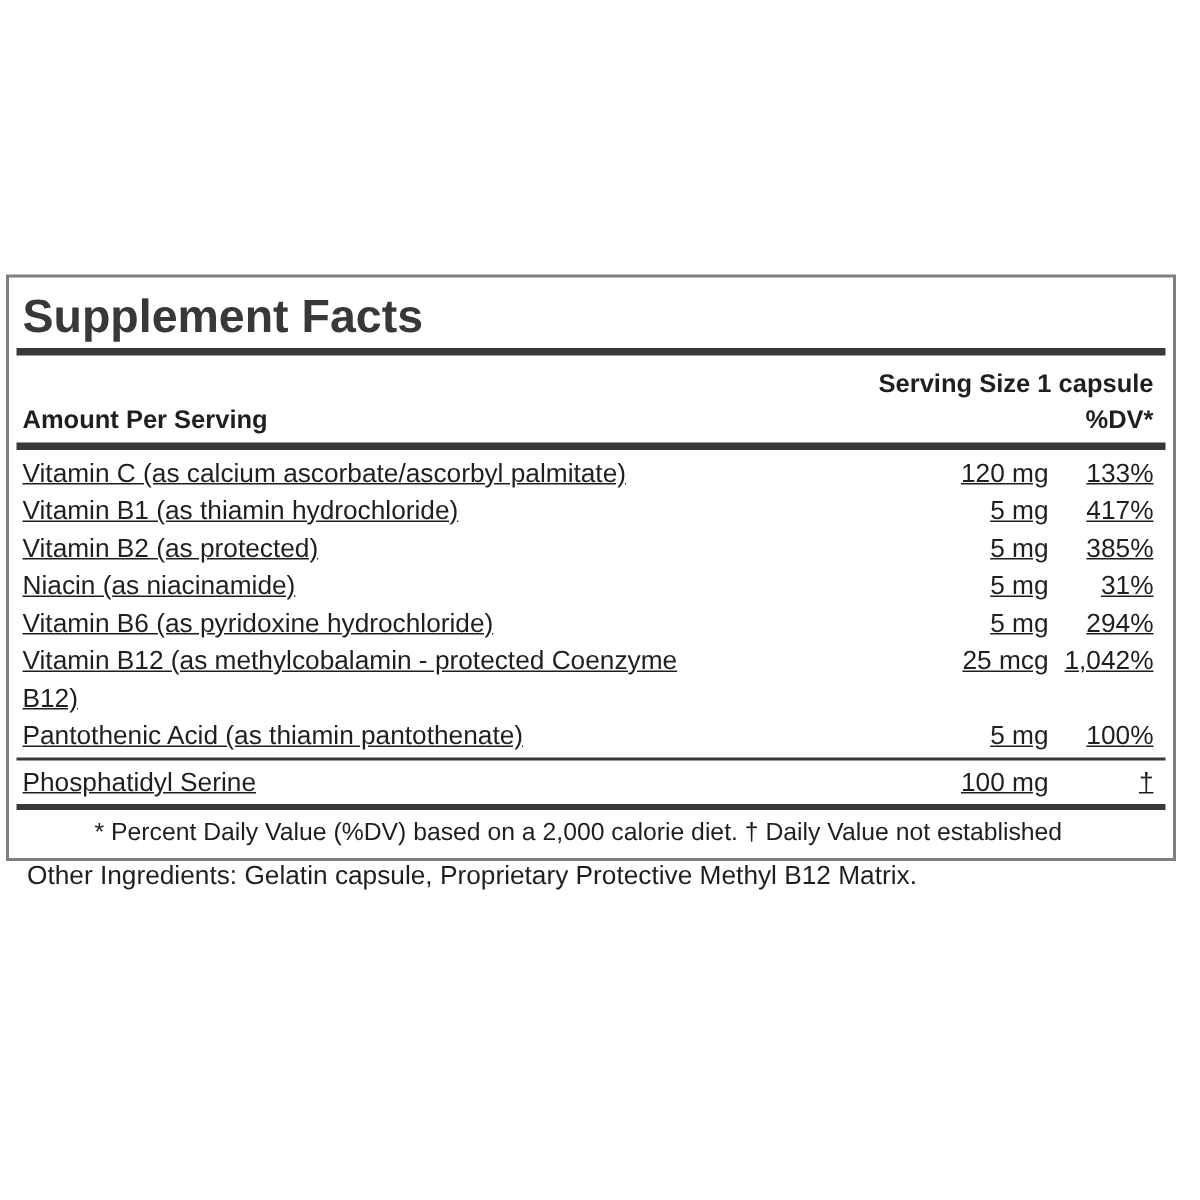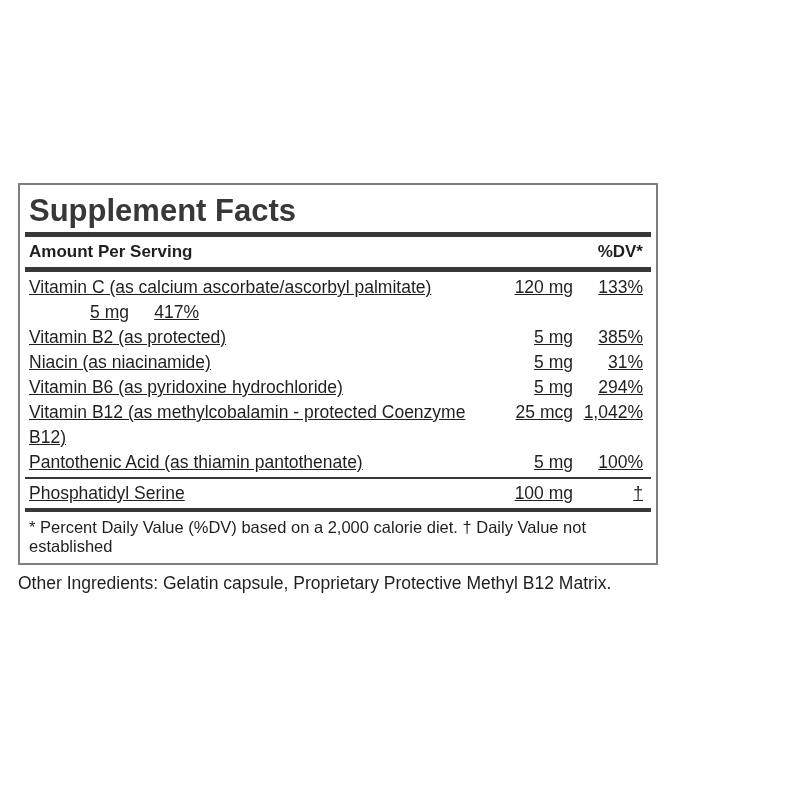--- a/index.html
+++ b/index.html
@@ -14,23 +14,23 @@
   }
   .page {
     position: relative;
     width: 800px;
     height: 800px;
     background: #ffffff;
     overflow: hidden;
   }
   .panel {
     position: absolute;
-    left: 18px;
+    left: 4px;
     top: 183px;
-    width: 640px;
+    width: 780px;
     box-sizing: border-box;
     border: 2px solid #7f7f7f;
     background: #ffffff;
     padding: 0 5px 5px 5px;
   }
   .panel-title {
     font-size: 31px;
     font-weight: bold;
     color: #383838;
     letter-spacing: 0px;
@@ -89,20 +89,21 @@
     margin-top: 2px;
     line-height: 24px;
     padding-bottom: 3px;
     align-items: center;
   }
   .footnote {
     font-size: 16.5px;
     line-height: 19px;
     margin-top: 6px;
     padding: 0 4px 2px 4px;
+    margin-left: 48px;
   }
   .other-ingredients {
     position: absolute;
     left: 18px;
     top: 573px;
     width: 764px;
     font-size: 17.5px;
     line-height: 20px;
   }
   .other-ingredients .oi-label {
@@ -113,36 +114,38 @@
 <body>
 
 <div class="page">
 
   <div class="panel">
 
     <div class="panel-title">Supplement Facts</div>
 
     <div class="rule thick-1"></div>
 
+    <div class="serving-size">Serving Size 1 capsule</div>
 
     <div class="col-header">
       <span>Amount Per Serving</span>
       <span>%DV*</span>
     </div>
 
     <div class="rule thick-2"></div>
 
     <div class="rows" id="main-rows">
   <div class="row">
     <span class="name">Vitamin C (as calcium ascorbate/ascorbyl palmitate)</span>
     <span class="amount">120 mg</span>
     <span class="dv">133%</span>
   </div>
 
   <div class="row">
+    <span class="name">Vitamin B1 (as thiamin hydrochloride)</span>
     <span class="amount">5 mg</span>
     <span class="dv">417%</span>
   </div>
 
   <div class="row">
     <span class="name">Vitamin B2 (as protected)</span>
     <span class="amount">5 mg</span>
     <span class="dv">385%</span>
   </div>
 

